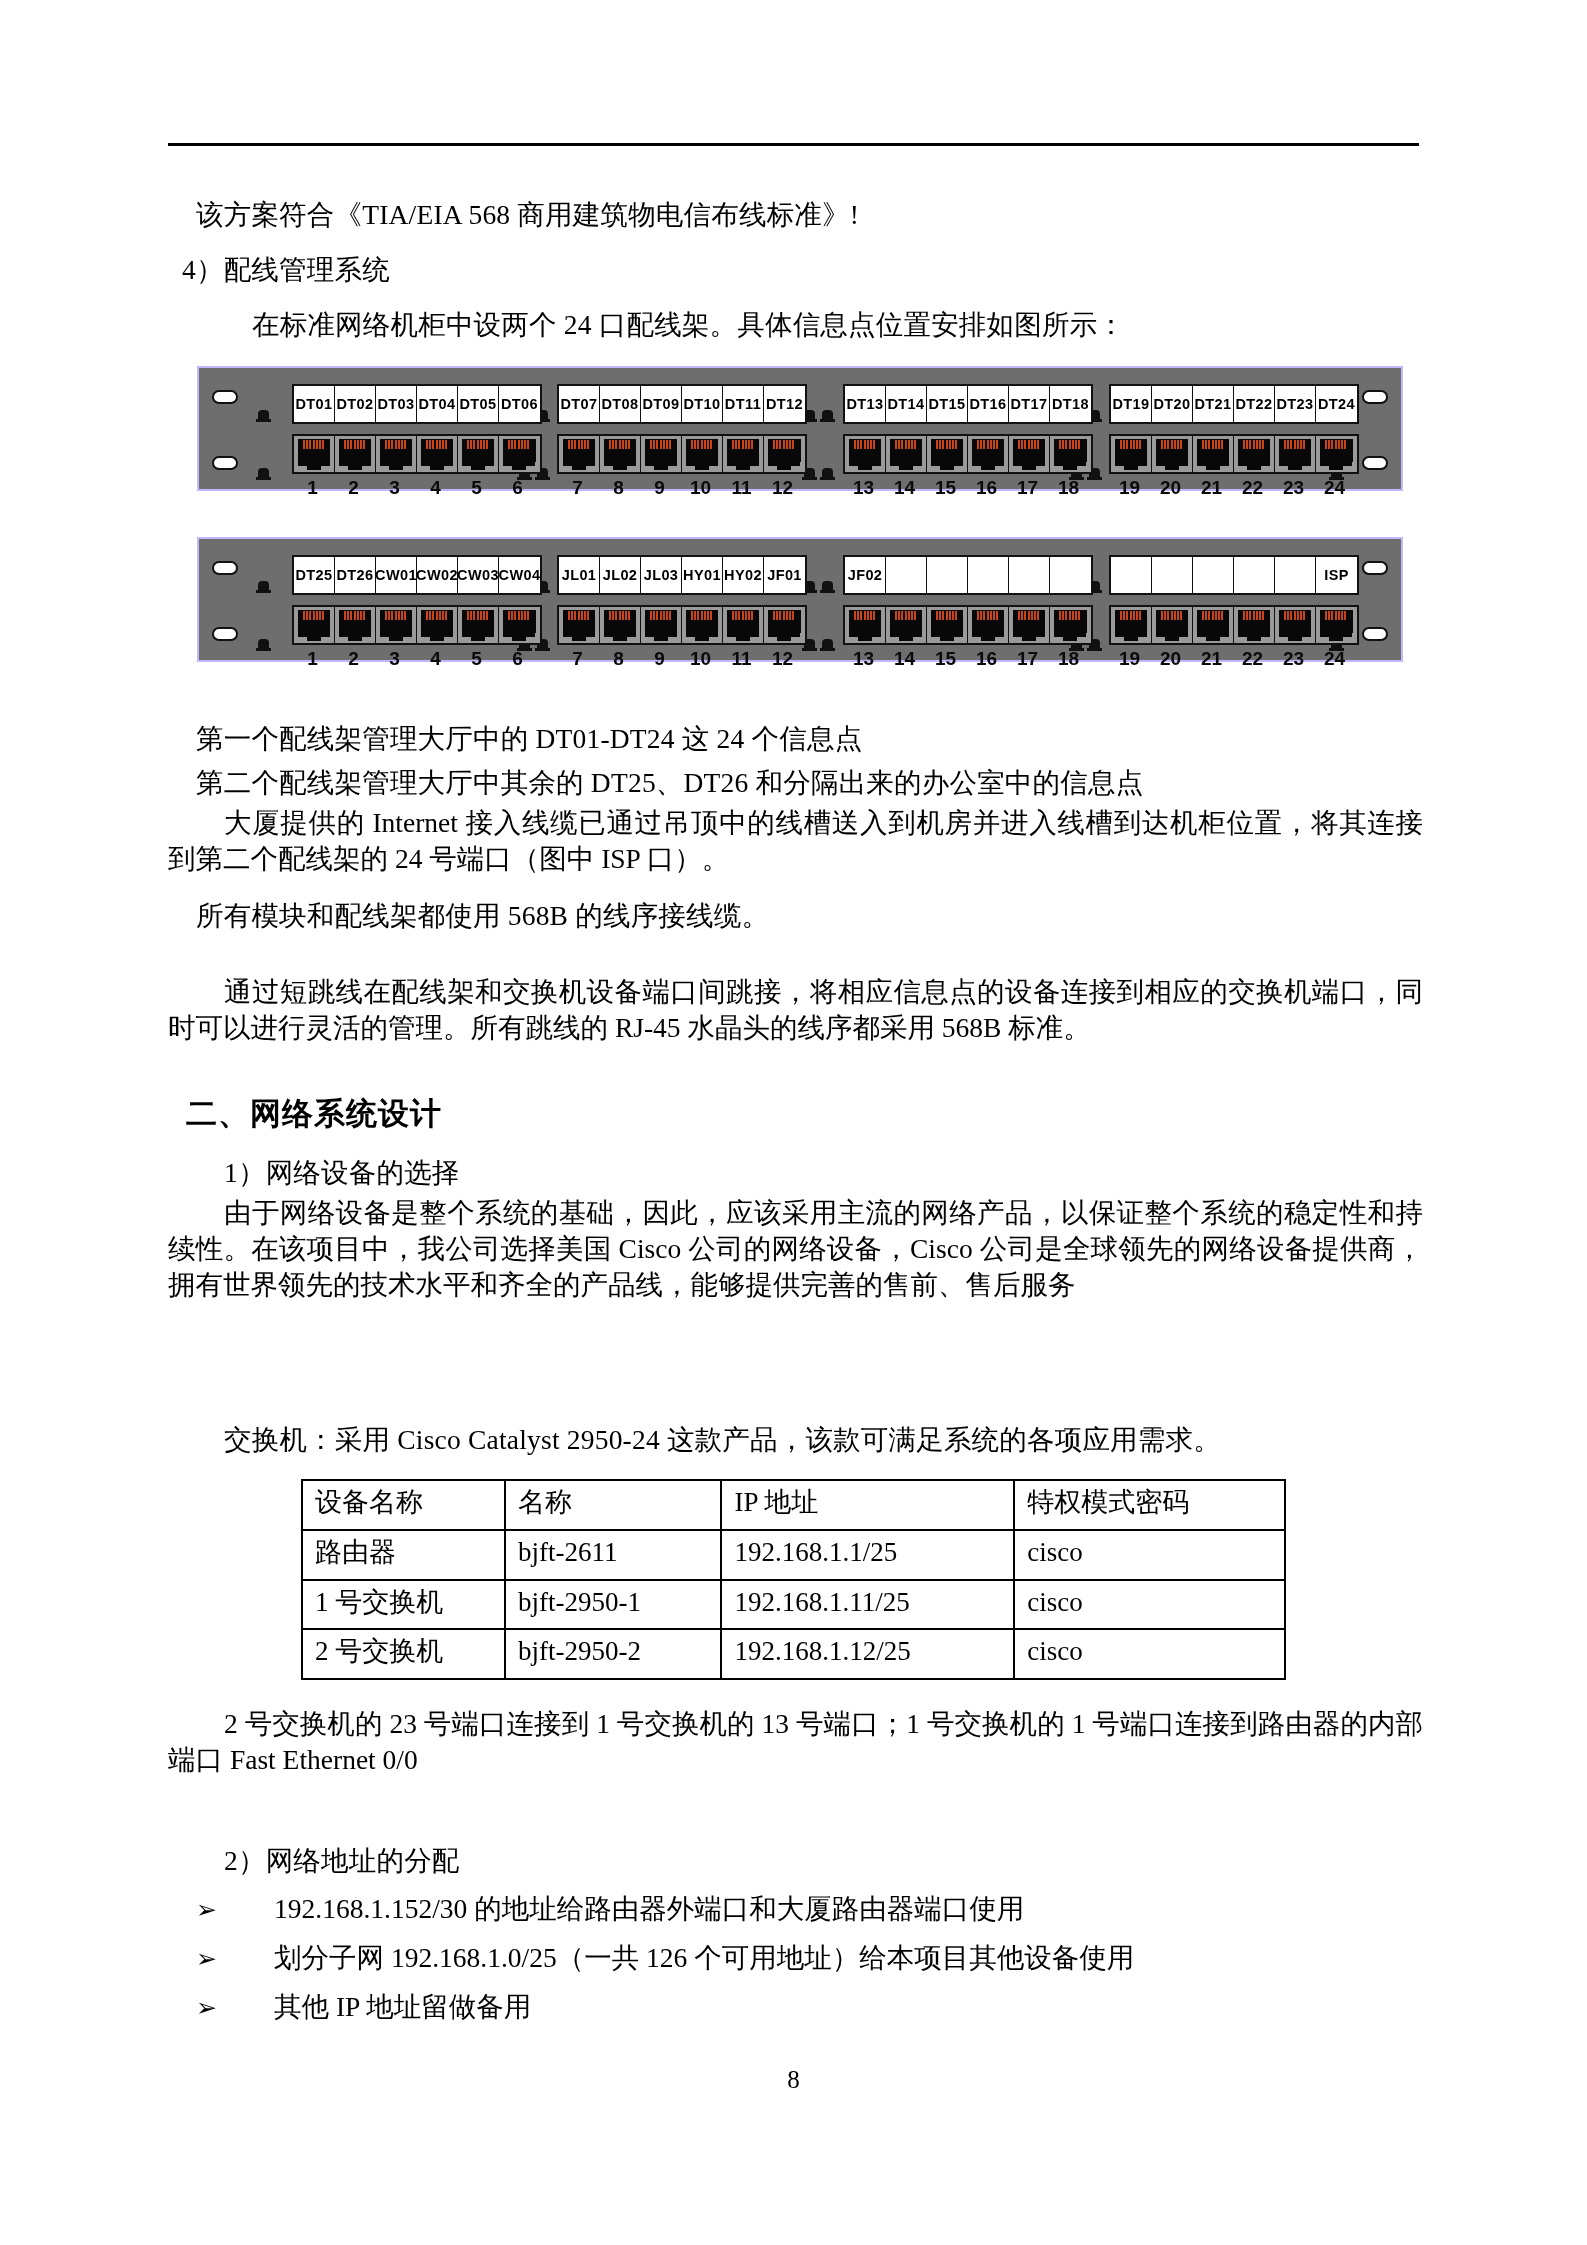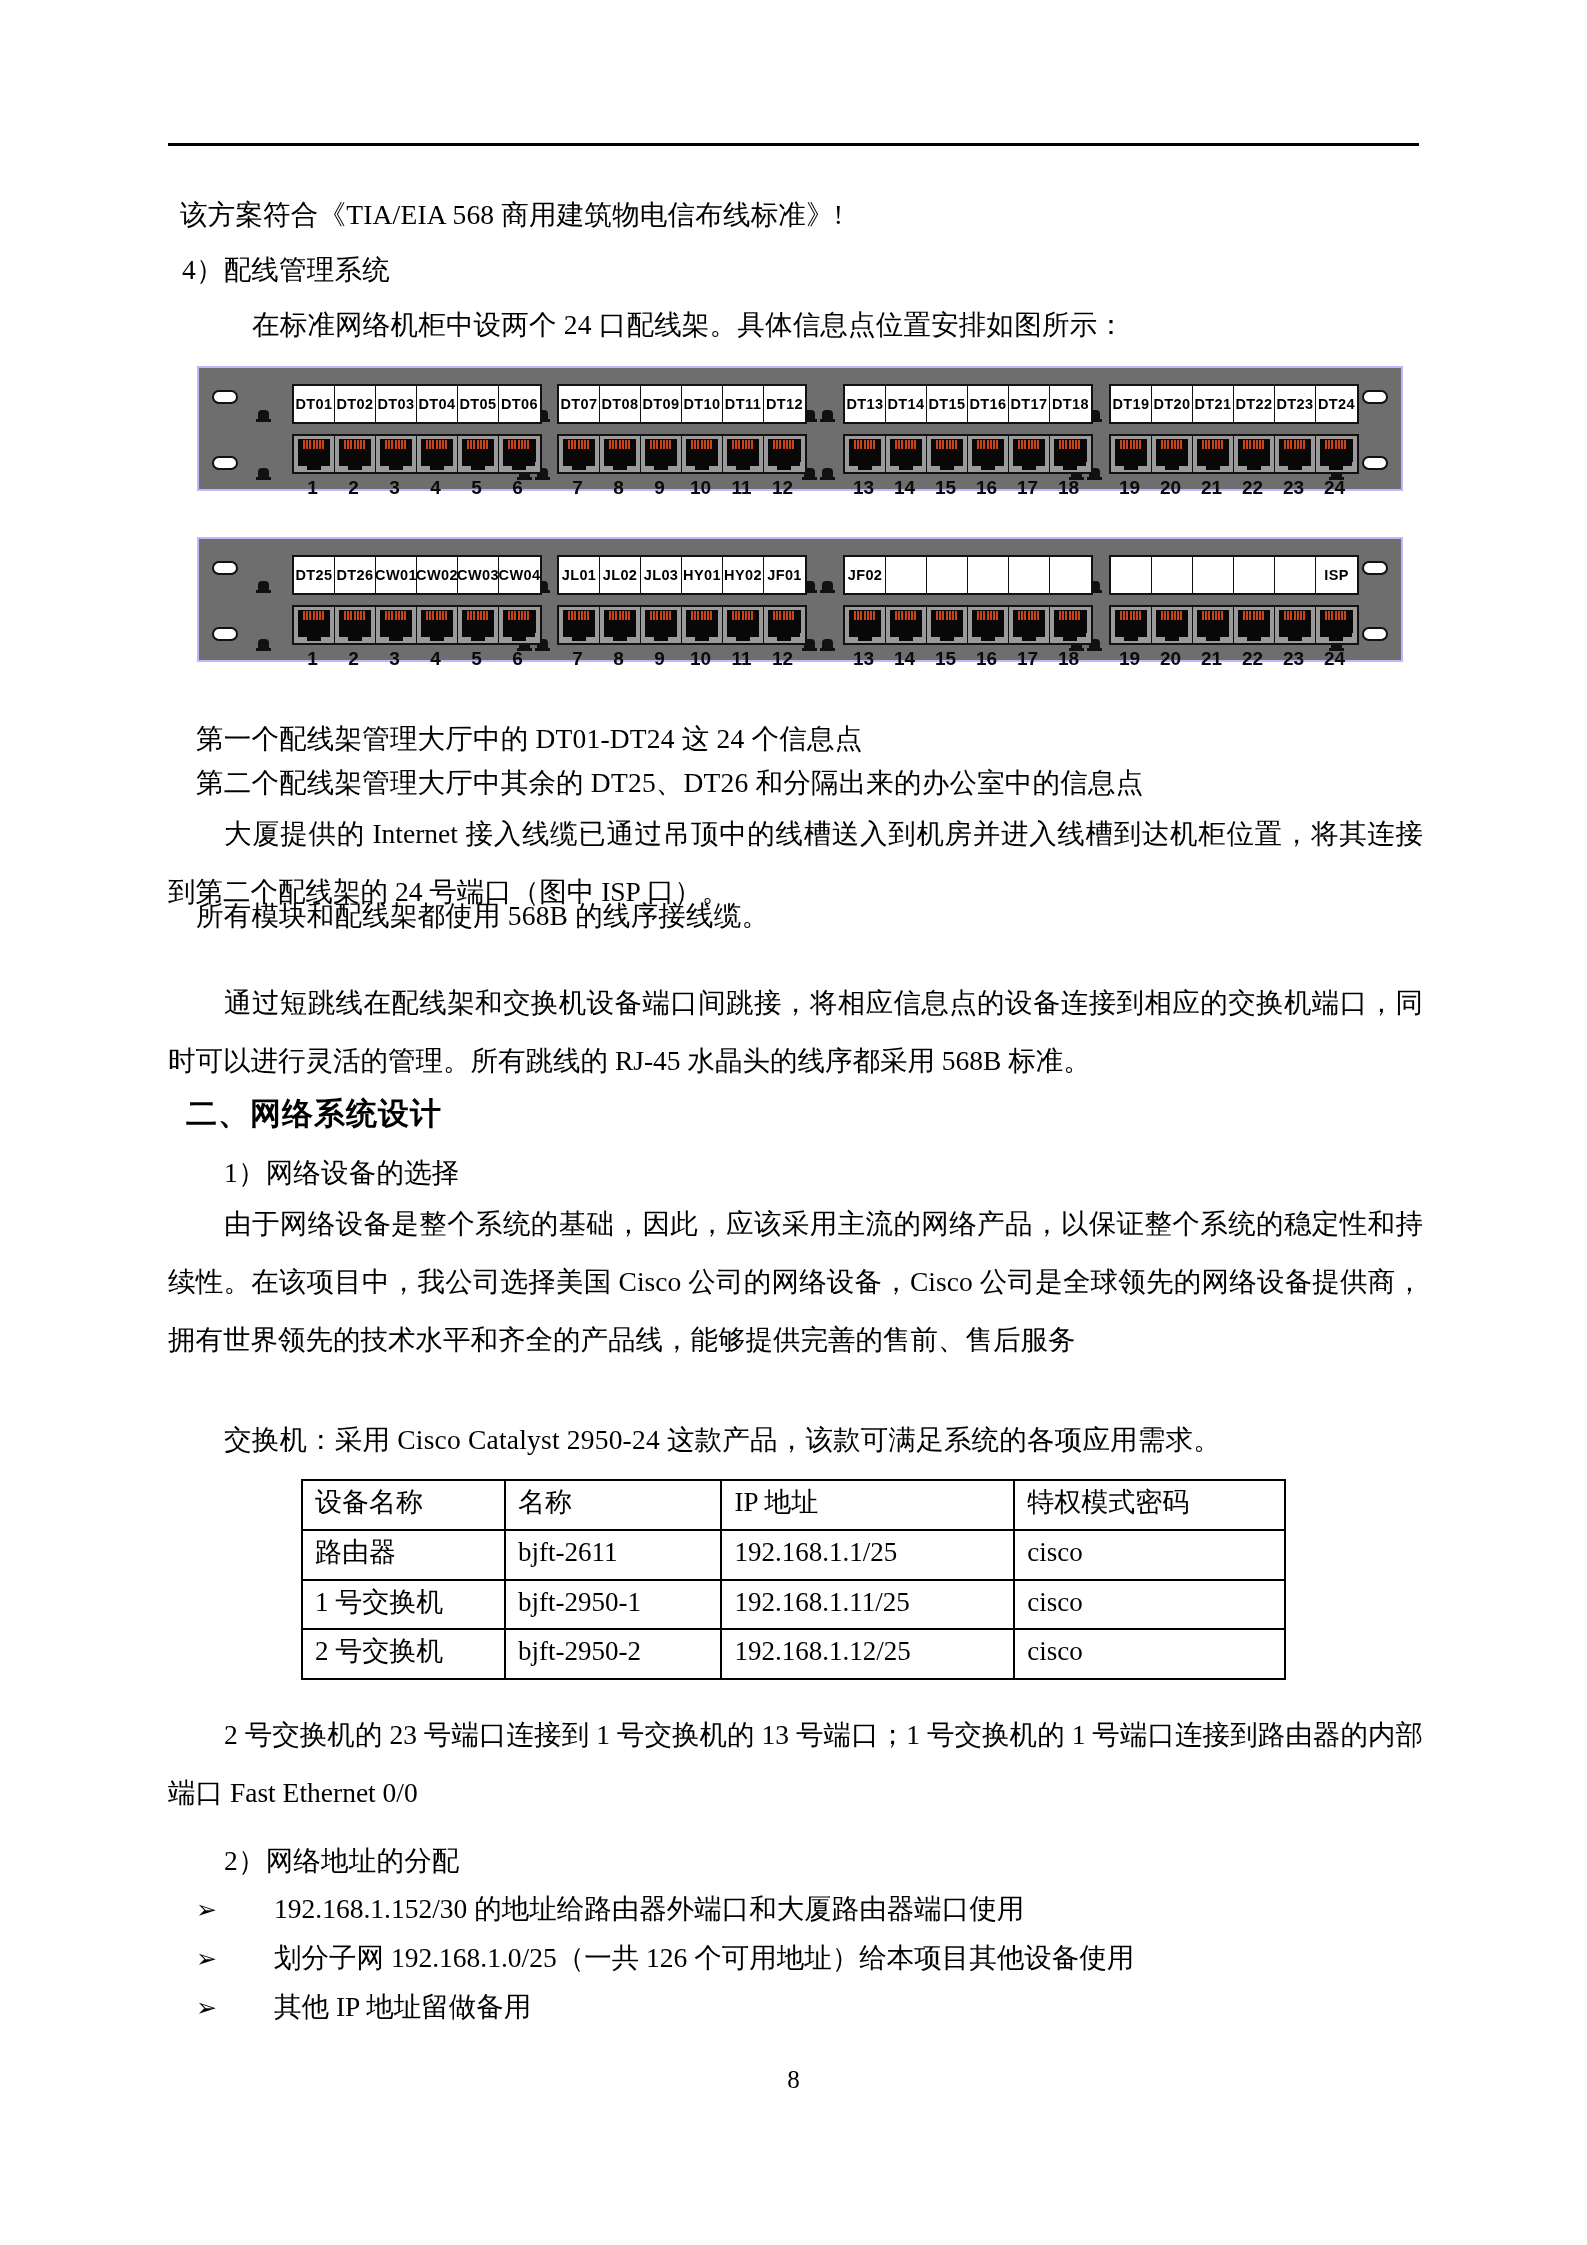--- a/index.html
+++ b/index.html
@@ -39,21 +39,21 @@
     font-size: 27.5px;
     line-height: 44px;
     letter-spacing: 0.2px;
     white-space: nowrap;
   }
   .body-col {
     position: absolute;
     left: 168px;
     width: 1255px;
     font-size: 27.5px;
-    line-height: 58px;
+    line-height: 36px;
   }
   .indent2 { text-indent: 56px; }
   .just { text-align: justify; text-align-last: left; }
 
   .h2 {
     position: absolute;
     left: 186px;
     font-size: 31px;
     font-weight: bold;
     letter-spacing: 1px;
@@ -252,21 +252,21 @@
     font-size: 25px;
   }
 </style>
 </head>
 <body>
 
 <div class="page">
 
   <div class="header-rule"></div>
 
-  <div class="txt" style="left:180px; top:193px;">该方案符合《TIA/EIA 568 商用建筑物电信布线标准》!</div>
+  <div class="txt" style="left:196px; top:193px;">该方案符合《TIA/EIA 568 商用建筑物电信布线标准》!</div>
 
   <div class="txt" style="left:182px; top:248px;">4）配线管理系统</div>
 
   <div class="txt" style="left:252px; top:303px;">在标准网络机柜中设两个 24 口配线架。具体信息点位置安排如图所示：</div>
 
   <div class="panel" id="panel-0" style="left:197px; top:366px; width:1206px; height:125px;">
     <div class="panel-inner">
 
       <div class="screw" style="left:13px; top:22px;"></div>
       <div class="screw" style="left:13px; top:88px;"></div>

